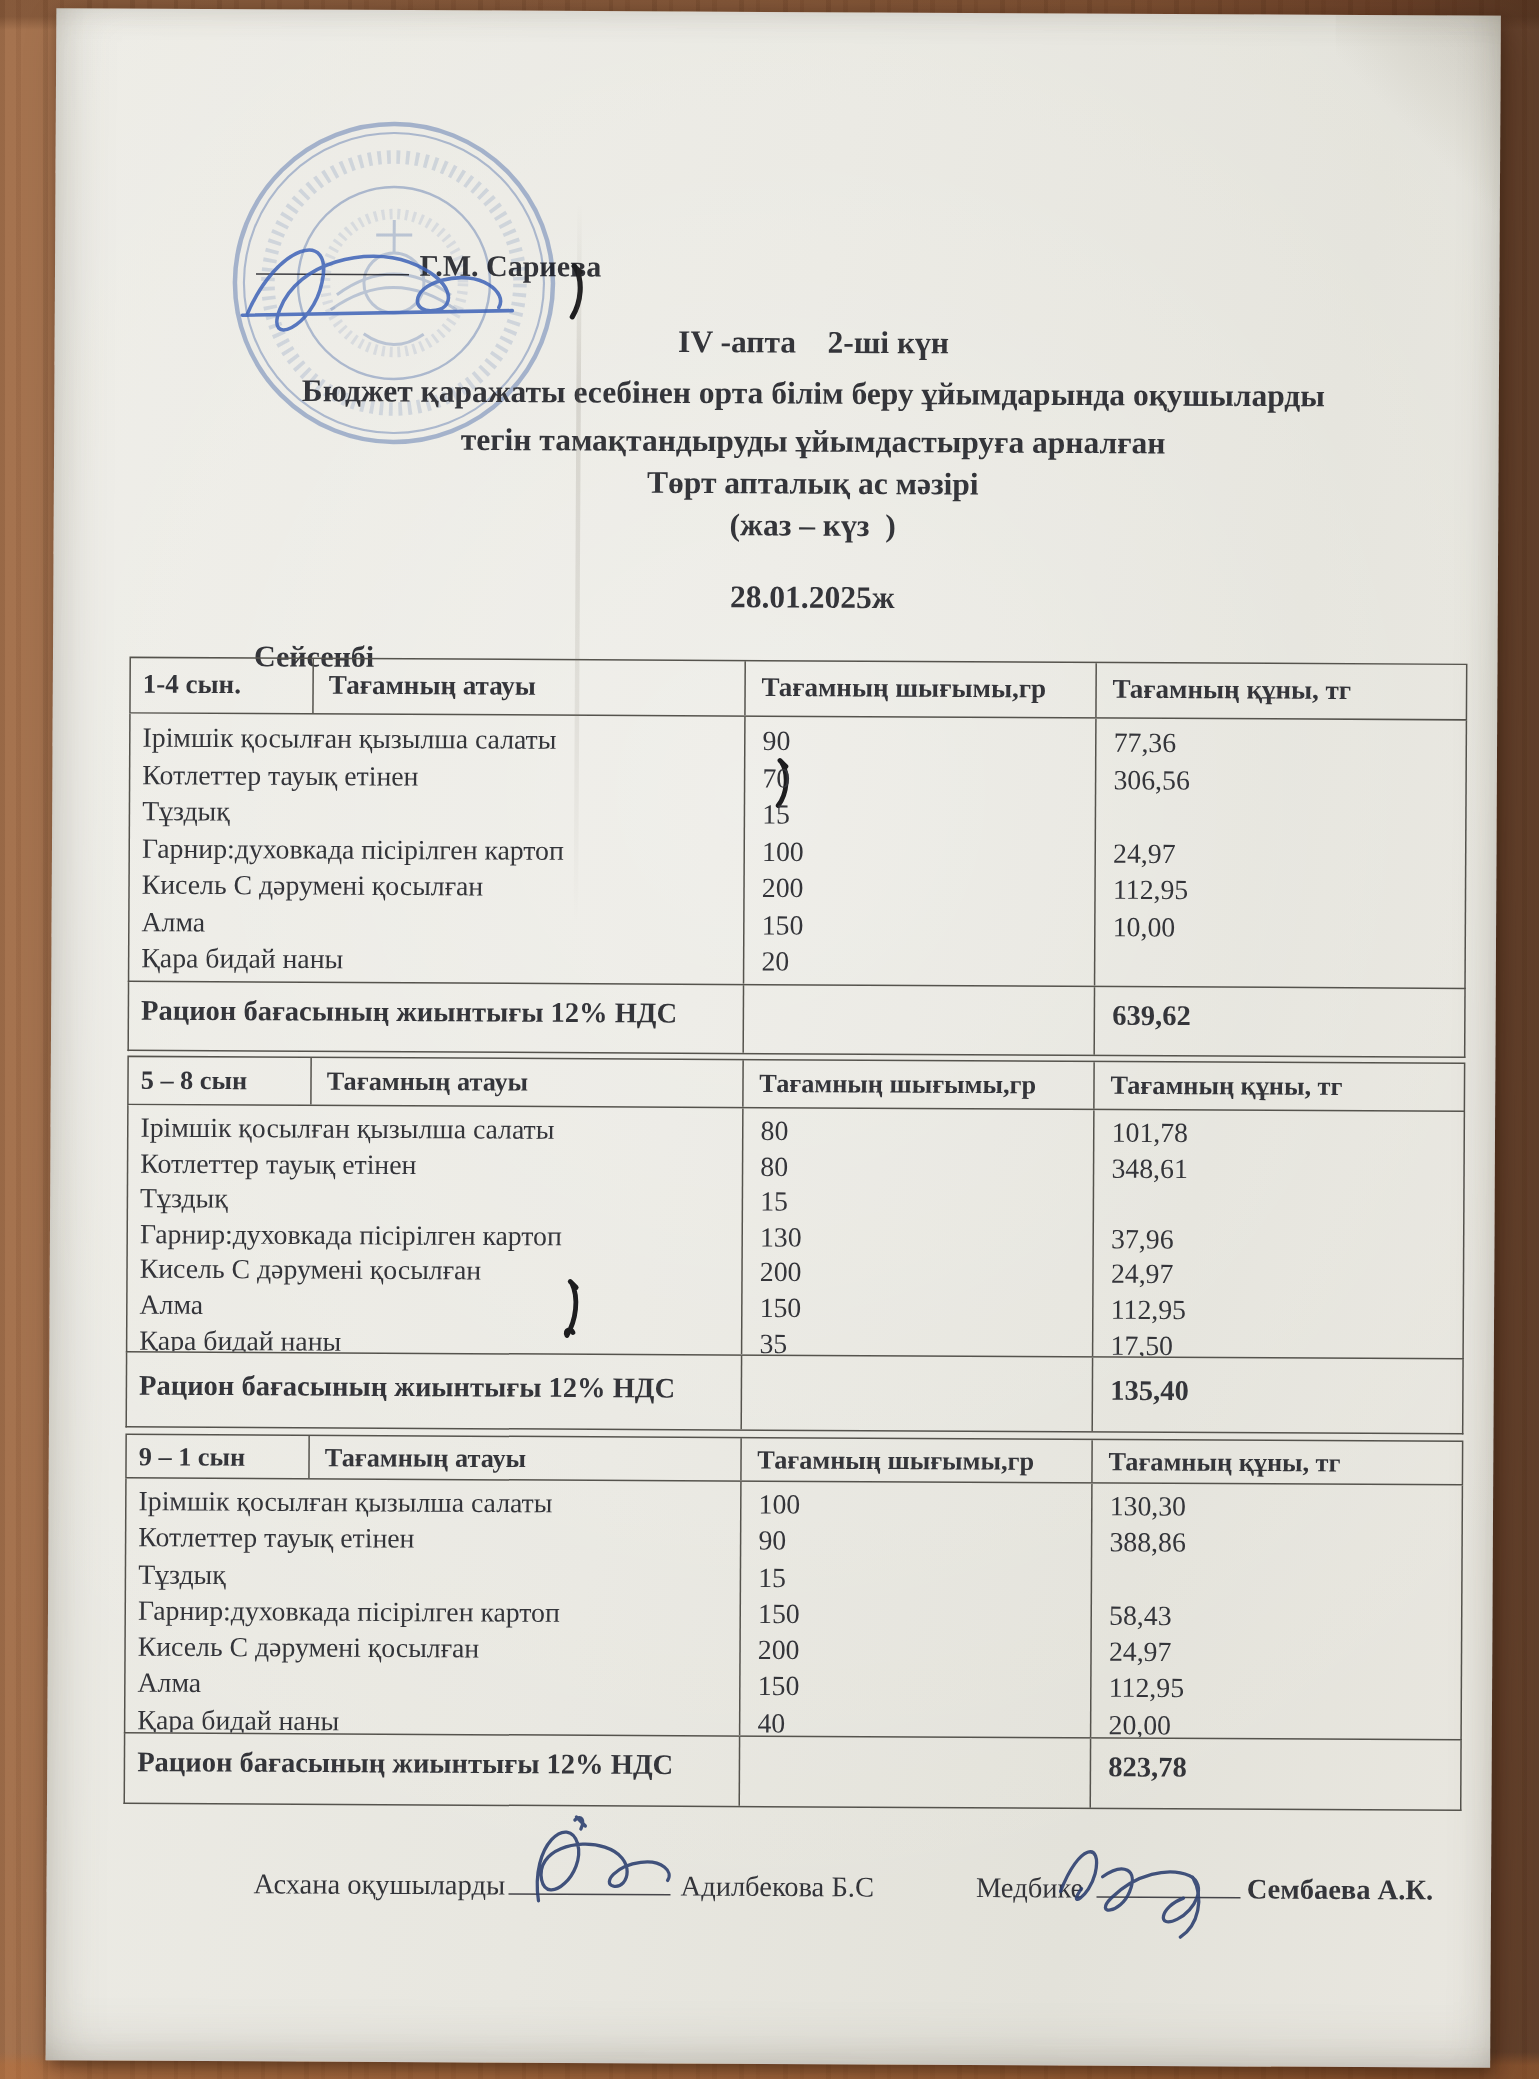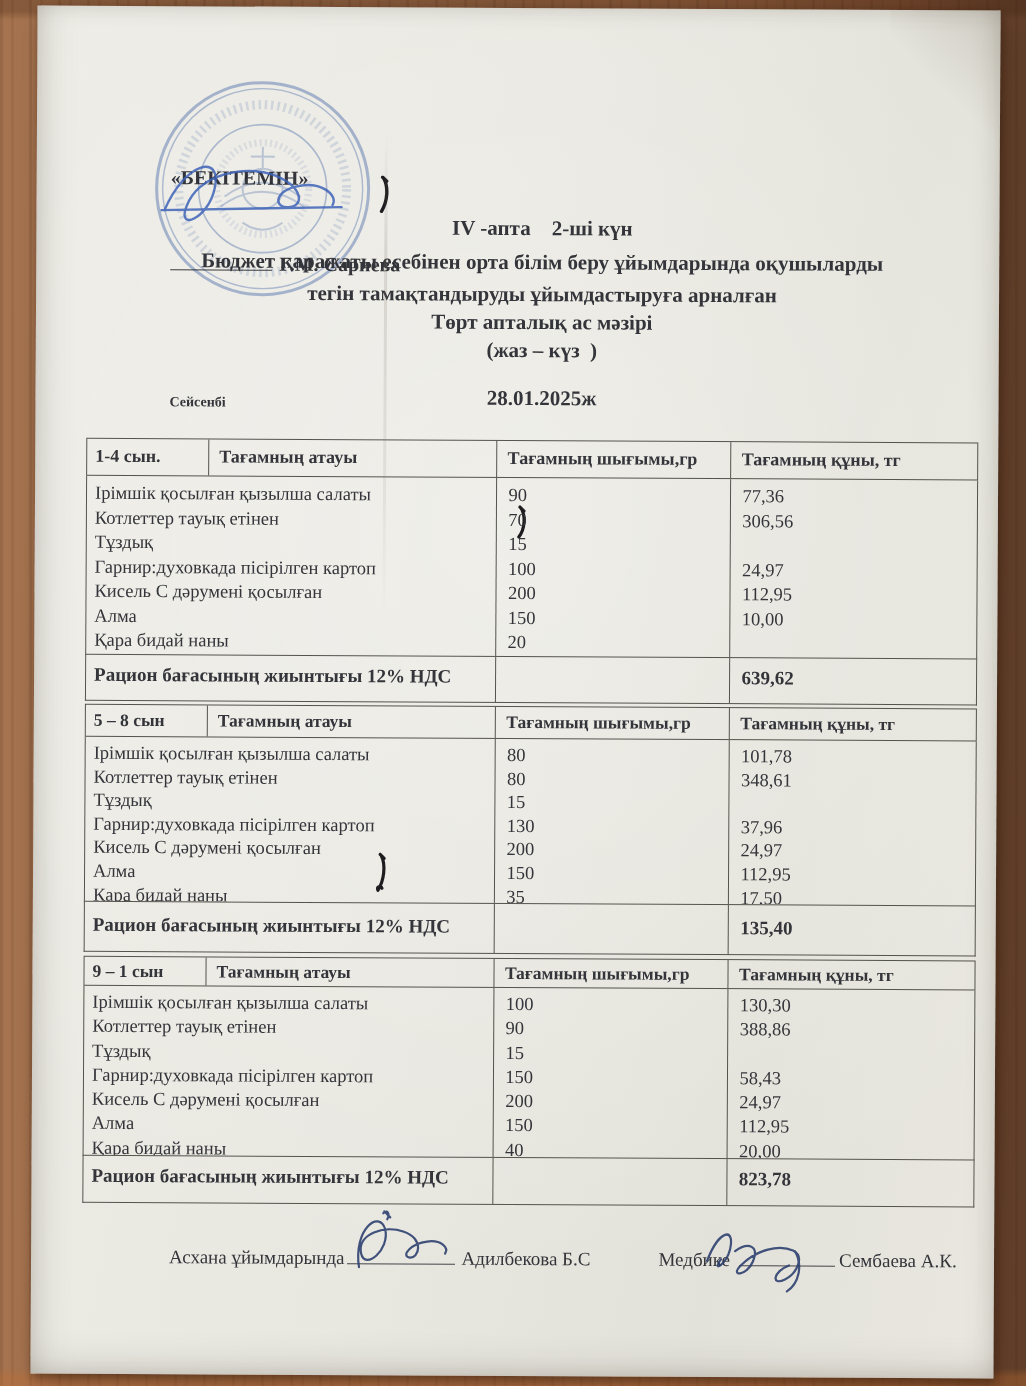--- a/index.html
+++ b/index.html
@@ -29,21 +29,21 @@
   .fold-tr{position:absolute; right:0; top:0; width:110px; height:140px; pointer-events:none;
     background:linear-gradient(225deg, rgba(150,143,130,.30), rgba(150,143,130,0) 55%);}
   .crease-v{position:absolute; left:348px; top:128px; width:3px; height:480px; pointer-events:none;
     background:linear-gradient(180deg, rgba(120,113,100,0), rgba(120,113,100,.20) 25%, rgba(120,113,100,.12) 70%, rgba(120,113,100,0));}
   .abs{position:absolute;}
   
   .approval{left:134px; top:100px; font-size:20px; font-weight:bold; line-height:28.5px; white-space:pre;}
   .uline{display:inline-block; width:102px; border-bottom:1.7px solid #3c3c40; height:16px; margin-right:7px;}
   
   .tline{left:64px; width:884px; text-align:center; font-weight:bold; font-size:21px; white-space:pre;}
-  .weekday{left:134px; top:388px; font-size:14px; font-weight:bold;}
+  .weekday{left:134px; top:421px; font-size:20px; font-weight:bold;}
   
   .mtable{left:51px; width:892px;}
   .mt-head,.mt-foot{display:flex; border:1.7px solid #55534d; box-sizing:border-box; font-weight:bold;}
   .mt-head{font-size:18px;}
   .mt-foot{border-top:none; font-size:19px;}
   .mt-body{display:flex; border:1.7px solid #55534d; border-top:none; box-sizing:border-box; overflow:hidden;}
   .hc{box-sizing:border-box; padding:7px 4px 0 8px; white-space:nowrap; overflow:hidden;}
   .hc1{width:13.6%;}
   .hc2{width:32.4%; border-left:1.5px solid #55534d; padding-left:10px;}
   .hc3{width:26.3%; border-left:1.5px solid #55534d; padding-left:10px;}
@@ -63,21 +63,20 @@
   .svgabs{position:absolute; pointer-events:none;}
   .stamp{mix-blend-mode:multiply; opacity:.9;}
 </style>
 </head>
 <body>
 
 <div class="scene">
   <div class="paper">
 
     <div class="abs approval">
-      <div>«БЕКІТЕМІН»</div>
       <div><span class="uline"></span><span>Г.М. Сариева</span></div>
     </div>
 
     <svg class="svgabs stamp" style="left:114px; top:70px;" width="224" height="224" viewBox="0 0 224 224">
       <g fill="none" stroke="#5f7fc0">
         <circle cx="112" cy="112" r="106" stroke-width="3" opacity=".55"></circle>
         <circle cx="112" cy="112" r="100" stroke-width="1.4" opacity=".5"></circle>
         <circle cx="112" cy="112" r="64" stroke-width="1.6" opacity=".5"></circle>
         <circle cx="112" cy="112" r="84" stroke-width="9" opacity=".22" stroke-dasharray="2.5 3.8"></circle>
         <circle cx="112" cy="112" r="46" stroke-width="7" opacity=".16" stroke-dasharray="2 3.2"></circle>
@@ -238,21 +237,21 @@
           </div>
         </div>
       <div class="mt-foot" style="height:47px;">
         <div class="fc fc1">Рацион бағасының жиынтығы 12% НДС</div>
         <div class="fc fc2"></div>
         <div class="fc fc3">823,78</div>
       </div>
     </div>
 
     <div class="abs signrow">
-      <span>Асхана ұйымдарында</span><span class="sigline" style="width:108px; margin-left:2px;"></span><span style="margin-left:7px;">Адилбекова Б.С</span><span style="margin-left:68px;">Медбике</span><span class="sigline" style="width:96px; margin-left:9px;"></span><span style="margin-left:4px;">Сембаева А.К.</span>
+      <span>Асхана оқушыларды</span><span class="sigline" style="width:108px; margin-left:2px;"></span><span style="margin-left:7px;">Адилбекова Б.С</span><span style="margin-left:68px;">Медбике</span><span class="sigline" style="width:96px; margin-left:9px;"></span><span style="margin-left:4px;font-weight:bold;">Сембаева А.К.</span>
     </div>
 
     <svg class="svgabs" style="left:312px; top:1198px;" width="135" height="75" viewBox="0 0 135 75">
       <g fill="none" stroke="#2e4170" stroke-width="2.2" opacity=".9" stroke-linecap="round">
         <path d="M16,62 C10,24 36,4 42,24 C47,44 22,66 18,48 C14,28 42,20 60,26 C82,33 76,54 66,52 C58,50 68,38 84,36 C98,34 106,42 102,48"></path>
         <path d="M40,8 C44,4 47,8 44,14 M41,6 L47,12"></path>
       </g>
     </svg>
     <svg class="svgabs" style="left:668px; top:1212px;" width="125" height="72" viewBox="0 0 125 72">
       <g fill="none" stroke="#2e4170" stroke-width="2.2" opacity=".9" stroke-linecap="round">

